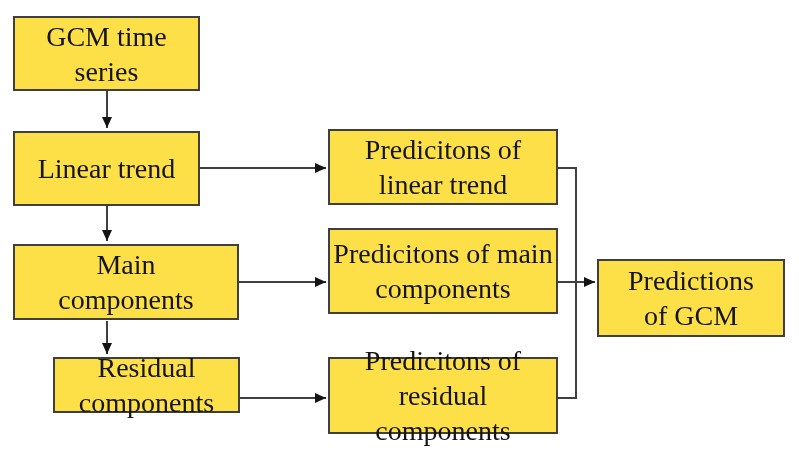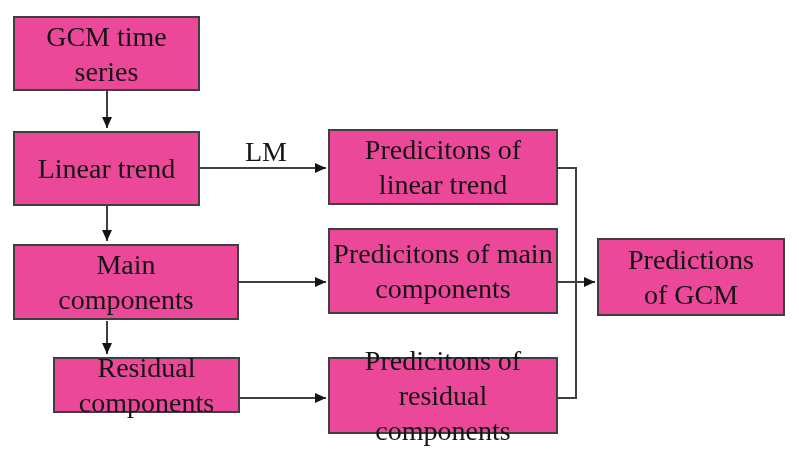--- a/index.html
+++ b/index.html
@@ -19,21 +19,21 @@
     position: absolute;
     left: 0;
     top: 0;
     width: 799px;
     height: 452px;
   }
   .node {
     position: absolute;
     box-sizing: border-box;
     border: 2px solid #3f3f3f;
-    background: #ec4899;
+    background: #fde047;
     display: flex;
     align-items: center;
     justify-content: center;
     text-align: center;
   }
   .node-label {
     font-size: 28px;
     line-height: 35px;
     color: #141414;
     white-space: pre-line;
@@ -103,22 +103,21 @@
   <div class="node" style="left:328px; top:228px; width:230px; height:86px;">
     <span class="node-label">Predicitons of main
 components</span>
   </div>
 
   <div class="node" style="left:328px; top:357px; width:230px; height:77px;">
     <span class="node-label">Predicitons of
 residual components</span>
   </div>
 
-  <div class="node" style="left:597px; top:238px; width:188px; height:78px;">
+  <div class="node" style="left:597px; top:259px; width:188px; height:78px;">
     <span class="node-label">Predictions
 of GCM</span>
   </div>
 
-  <div class="edge-label" style="left:206px; top:138px;">LM</div>
 
 
 
 </div>
 
 </body></html>

